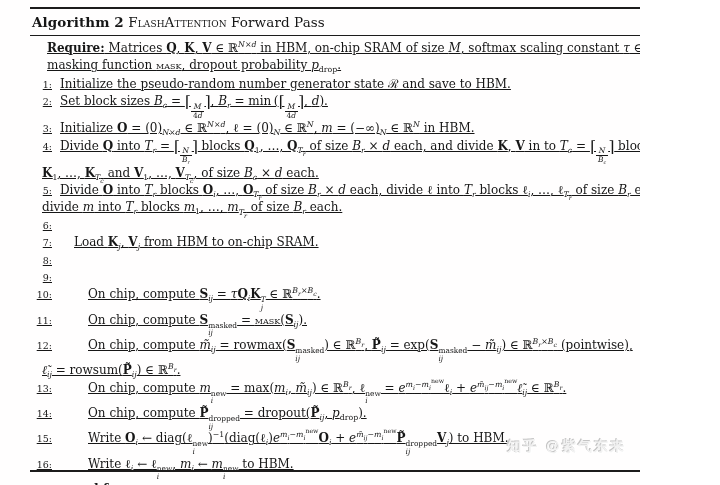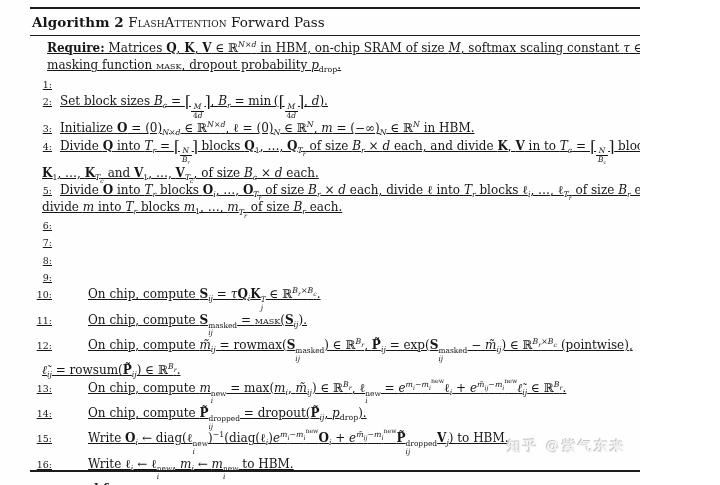--- a/index.html
+++ b/index.html
@@ -53,20 +53,21 @@
         <div class="arow">
           <span class="lcontent ind0"><b>Require:</b> Matrices <b>Q</b>, <b>K</b>, <b>V</b> ∈ ℝ<sup><i>N</i>×<i>d</i></sup> in HBM, on-chip SRAM of size <i>M</i>, softmax scaling constant <i>τ</i> ∈ ℝ,</span>
         </div>
         <div class="arow cont">
           <span class="lcontent ind0">masking function <span class="sc">mask</span>, dropout probability <i>p</i><sub>drop</sub>.</span>
         </div>
       </div>
     <div class="body">
         <div class="arow">
           <span class="lnum">1:</span>
+          <span class="lcontent ind0">Initialize the pseudo-random number generator state ℛ and save to HBM.</span>
         </div>
         <div class="arow">
           <span class="lnum">2:</span>
           <span class="lcontent ind0">Set block sizes <i>B<sub>c</sub></i> = <span class="cb">⌈</span><span class="frac">
               <span class="fn"><i>M</i></span>
               <span class="fd">4<i>d</i></span>
             </span><span class="cb">⌉</span>, <i>B<sub>r</sub></i> = min (<span class="cb">⌈</span><span class="frac">
               <span class="fn"><i>M</i></span>
               <span class="fd">4<i>d</i></span>
             </span><span class="cb">⌉</span>, <i>d</i>).</span>
@@ -93,20 +94,21 @@
           <span class="lcontent ind0">Divide <b>O</b> into <i>T<sub>r</sub></i> blocks <b>O</b><sub><i>i</i></sub>, …, <b>O</b><sub><i>T<sub>r</sub></i></sub> of size <i>B<sub>r</sub></i> × <i>d</i> each, divide ℓ into <i>T<sub>r</sub></i> blocks ℓ<sub><i>i</i></sub>, …, ℓ<sub><i>T<sub>r</sub></i></sub> of size <i>B<sub>r</sub></i> each,</span>
         </div>
         <div class="arow cont">
           <span class="lcontent ind0">divide <i>m</i> into <i>T<sub>r</sub></i> blocks <i>m</i><sub>1</sub>, …, <i>m</i><sub><i>T<sub>r</sub></i></sub> of size <i>B<sub>r</sub></i> each.</span>
         </div>
         <div class="arow">
           <span class="lnum">6:</span>
         </div>
         <div class="arow">
           <span class="lnum">7:</span>
+          <span class="lcontent ind1">Load <b>K</b><sub><i>j</i></sub>, <b>V</b><sub><i>j</i></sub> from HBM to on-chip SRAM.</span>
         </div>
         <div class="arow">
           <span class="lnum">8:</span>
         </div>
         <div class="arow">
           <span class="lnum">9:</span>
         </div>
         <div class="arow">
           <span class="lnum">10:</span>
           <span class="lcontent ind2">On chip, compute <b>S</b><sub><i>ij</i></sub> = <i>τ</i><b>Q</b><sub><i>i</i></sub><b>K</b><span class="ss">

